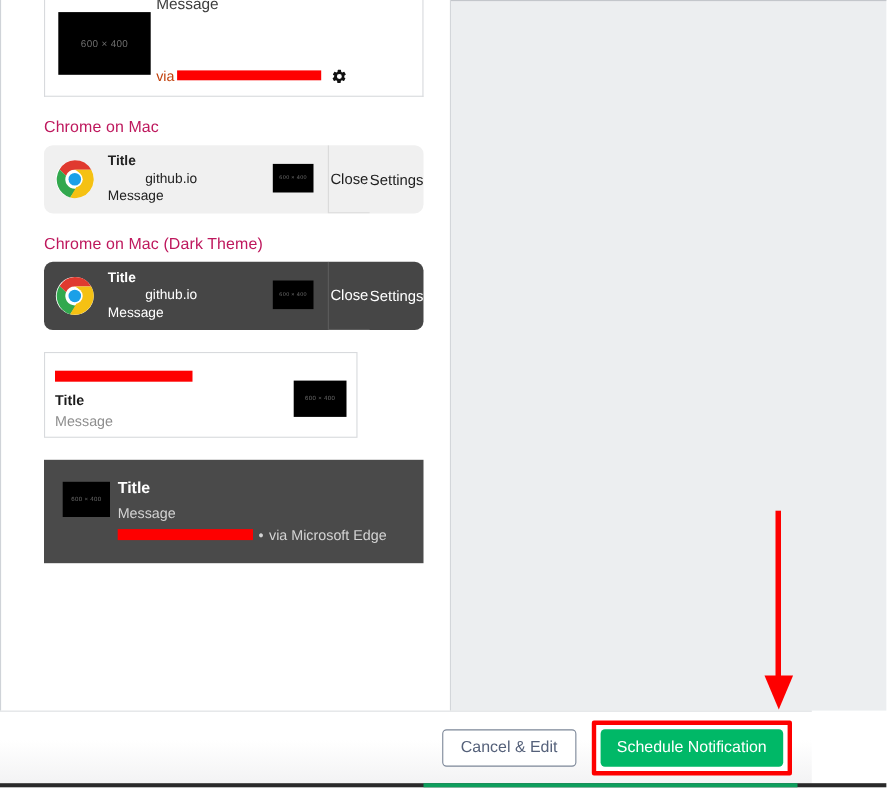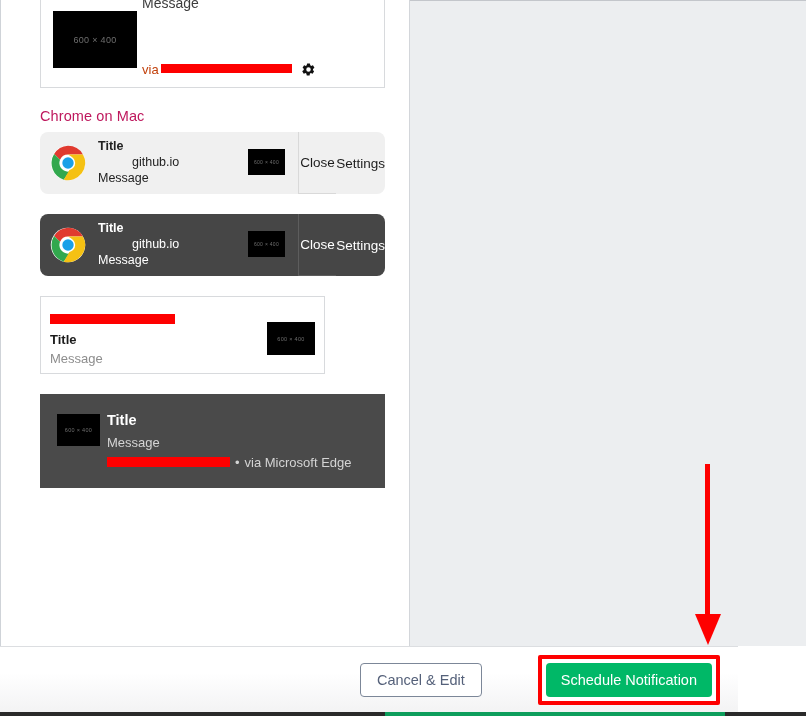--- a/index.html
+++ b/index.html
@@ -293,21 +293,20 @@
     color: #ffffff;
     font-size: 14.5px;
     font-family: "Liberation Sans", sans-serif;
     cursor: pointer;
   }
   .schedule-wrap {
     border: 4px solid #fe0000;
     border-radius: 2px;
     padding: 4px;
     background: #ffffff;
-    margin-left: 42px;
   }
 
   .bottom-strip {
     position: absolute;
     left: 0; top: 712px;
     width: 806px;
     height: 4px;
     background: #2a2a2a;
   }
   .bottom-strip .green-seg {
@@ -378,20 +377,21 @@
             </div>
           </div>
           <div class="mac-actions">
             <div class="mac-btn">Close</div>
             <div class="mac-btn">Settings</div>
           </div>
         </div>
       </div>
 
       <div class="section">
+        <div class="section-title">Chrome on Mac (Dark Theme)</div>
         <div class="mac-card dark">
           <div class="mac-main">
             <span class="chrome-logo">
               <svg viewBox="0 0 48 48" width="36" height="36" aria-hidden="true">
                 <circle cx="24" cy="24" r="23" fill="#ffffff"></circle>
                 <path fill="#e03a2f" d="M24 1a23 23 0 0 1 19.93 11.5H24a11.5 11.5 0 0 0-10.6 7.05L5.5 12.1A23 23 0 0 1 24 1Z"></path>
                 <path fill="#32a84e" d="M5.5 12.1l7.9 7.45A11.5 11.5 0 0 0 24 35.5c.66 0 1.3-.06 1.93-.17L18.4 46.2A23 23 0 0 1 5.5 12.1Z"></path>
                 <path fill="#f5c113" d="M43.93 12.5A23 23 0 0 1 18.4 46.2l7.86-13.6A11.5 11.5 0 0 0 24 12.5h19.93Z"></path>
                 <circle cx="24" cy="24" r="9.6" fill="#ffffff"></circle>
                 <circle cx="24" cy="24" r="7.6" fill="#1aa0e8"></circle>

